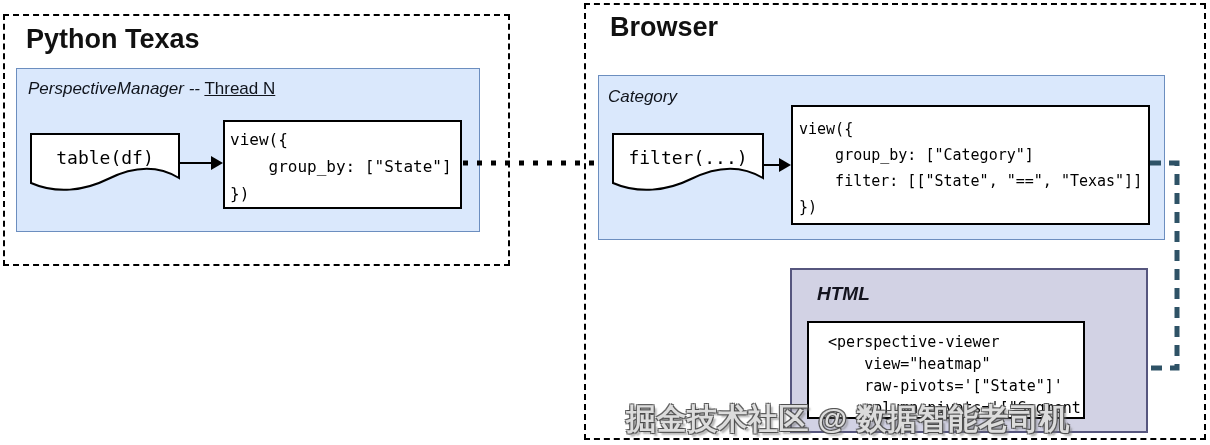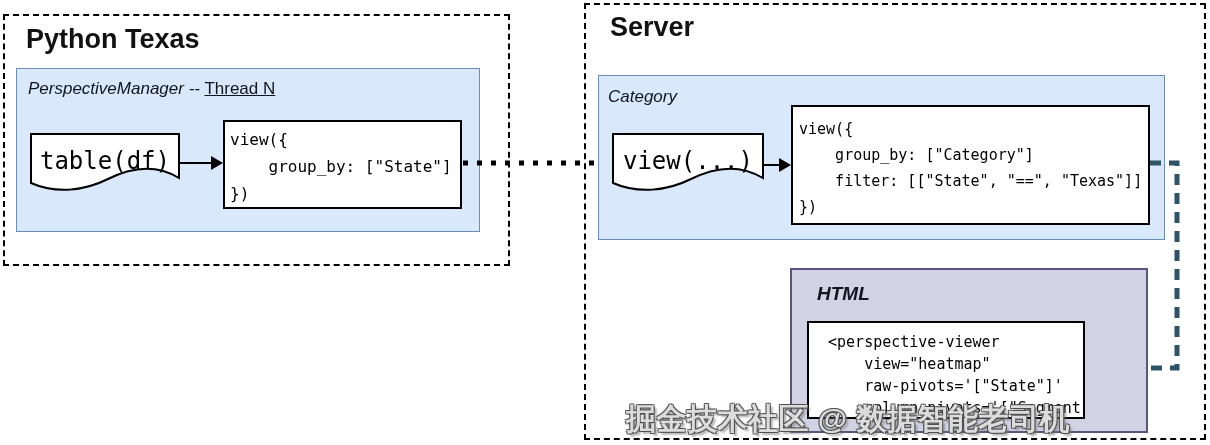--- a/index.html
+++ b/index.html
@@ -33,21 +33,21 @@
   .blue-label .ul { text-decoration: underline; }
   .ww-label { font-style: italic; }
 
   .doc-shape { position: absolute; }
   .doc-shape svg { display: block; width: 100%; height: 100%; overflow: visible; }
   .doc-label {
     position: absolute;
     left: 0; right: 0;
     text-align: center;
     font-family: "DejaVu Sans Mono", monospace;
-    font-size: 24px;
+    font-size: 18px;
     color: #000;
     white-space: nowrap;
   }
 
   .code-box {
     position: absolute;
     background: #fff;
     border: 2px solid #000;
     font-family: "DejaVu Sans Mono", monospace;
     color: #000;
@@ -121,32 +121,32 @@
 
 <pre class="code-box" id="view-code-left">view({
     group_by: ["State"]
 })</pre>
 
 <svg class="svg-layer" style="left:461px; top:158px;" width="152" height="10">
   <line x1="2" y1="5" x2="150" y2="5" stroke="#000" stroke-width="5" stroke-dasharray="5 9"></line>
 </svg>
 
 <div class="outer-box" style="left:584px; top:3px; width:622px; height:437px;">
-  <div class="outer-title" style="left:24px; top:7px;">Server</div>
+  <div class="outer-title" style="left:24px; top:7px;">Browser</div>
 </div>
 
 <div class="blue-box" style="left:598px; top:75px; width:567px; height:165px;">
   <div class="blue-label ww-label" style="left:9px; top:11px;">Category</div>
 </div>
 
 <div class="doc-shape" style="left:612px; top:133px; width:152px; height:63px;">
   <svg viewBox="0 0 152 63" preserveAspectRatio="none">
     <path d="M1,1 H151 V45 C128,31 103,34 79,46 C55,58 26,61 1,50 Z" fill="#ffffff" stroke="#000000" stroke-width="2"></path>
   </svg>
-  <span class="doc-label" style="top:14px;">view(...)</span>
+  <span class="doc-label" style="top:14px;">filter(...)</span>
 </div>
 
 <svg class="svg-layer" style="left:764px; top:154px;" width="27" height="22">
   <line x1="0" y1="11" x2="15" y2="11" stroke="#000" stroke-width="2"></line>
   <polygon points="15,4 27,11 15,18" fill="#000"></polygon>
 </svg>
 
 <pre class="code-box" id="view-code-right">view({
     group_by: ["Category"]
     filter: [["State", "==", "Texas"]]

